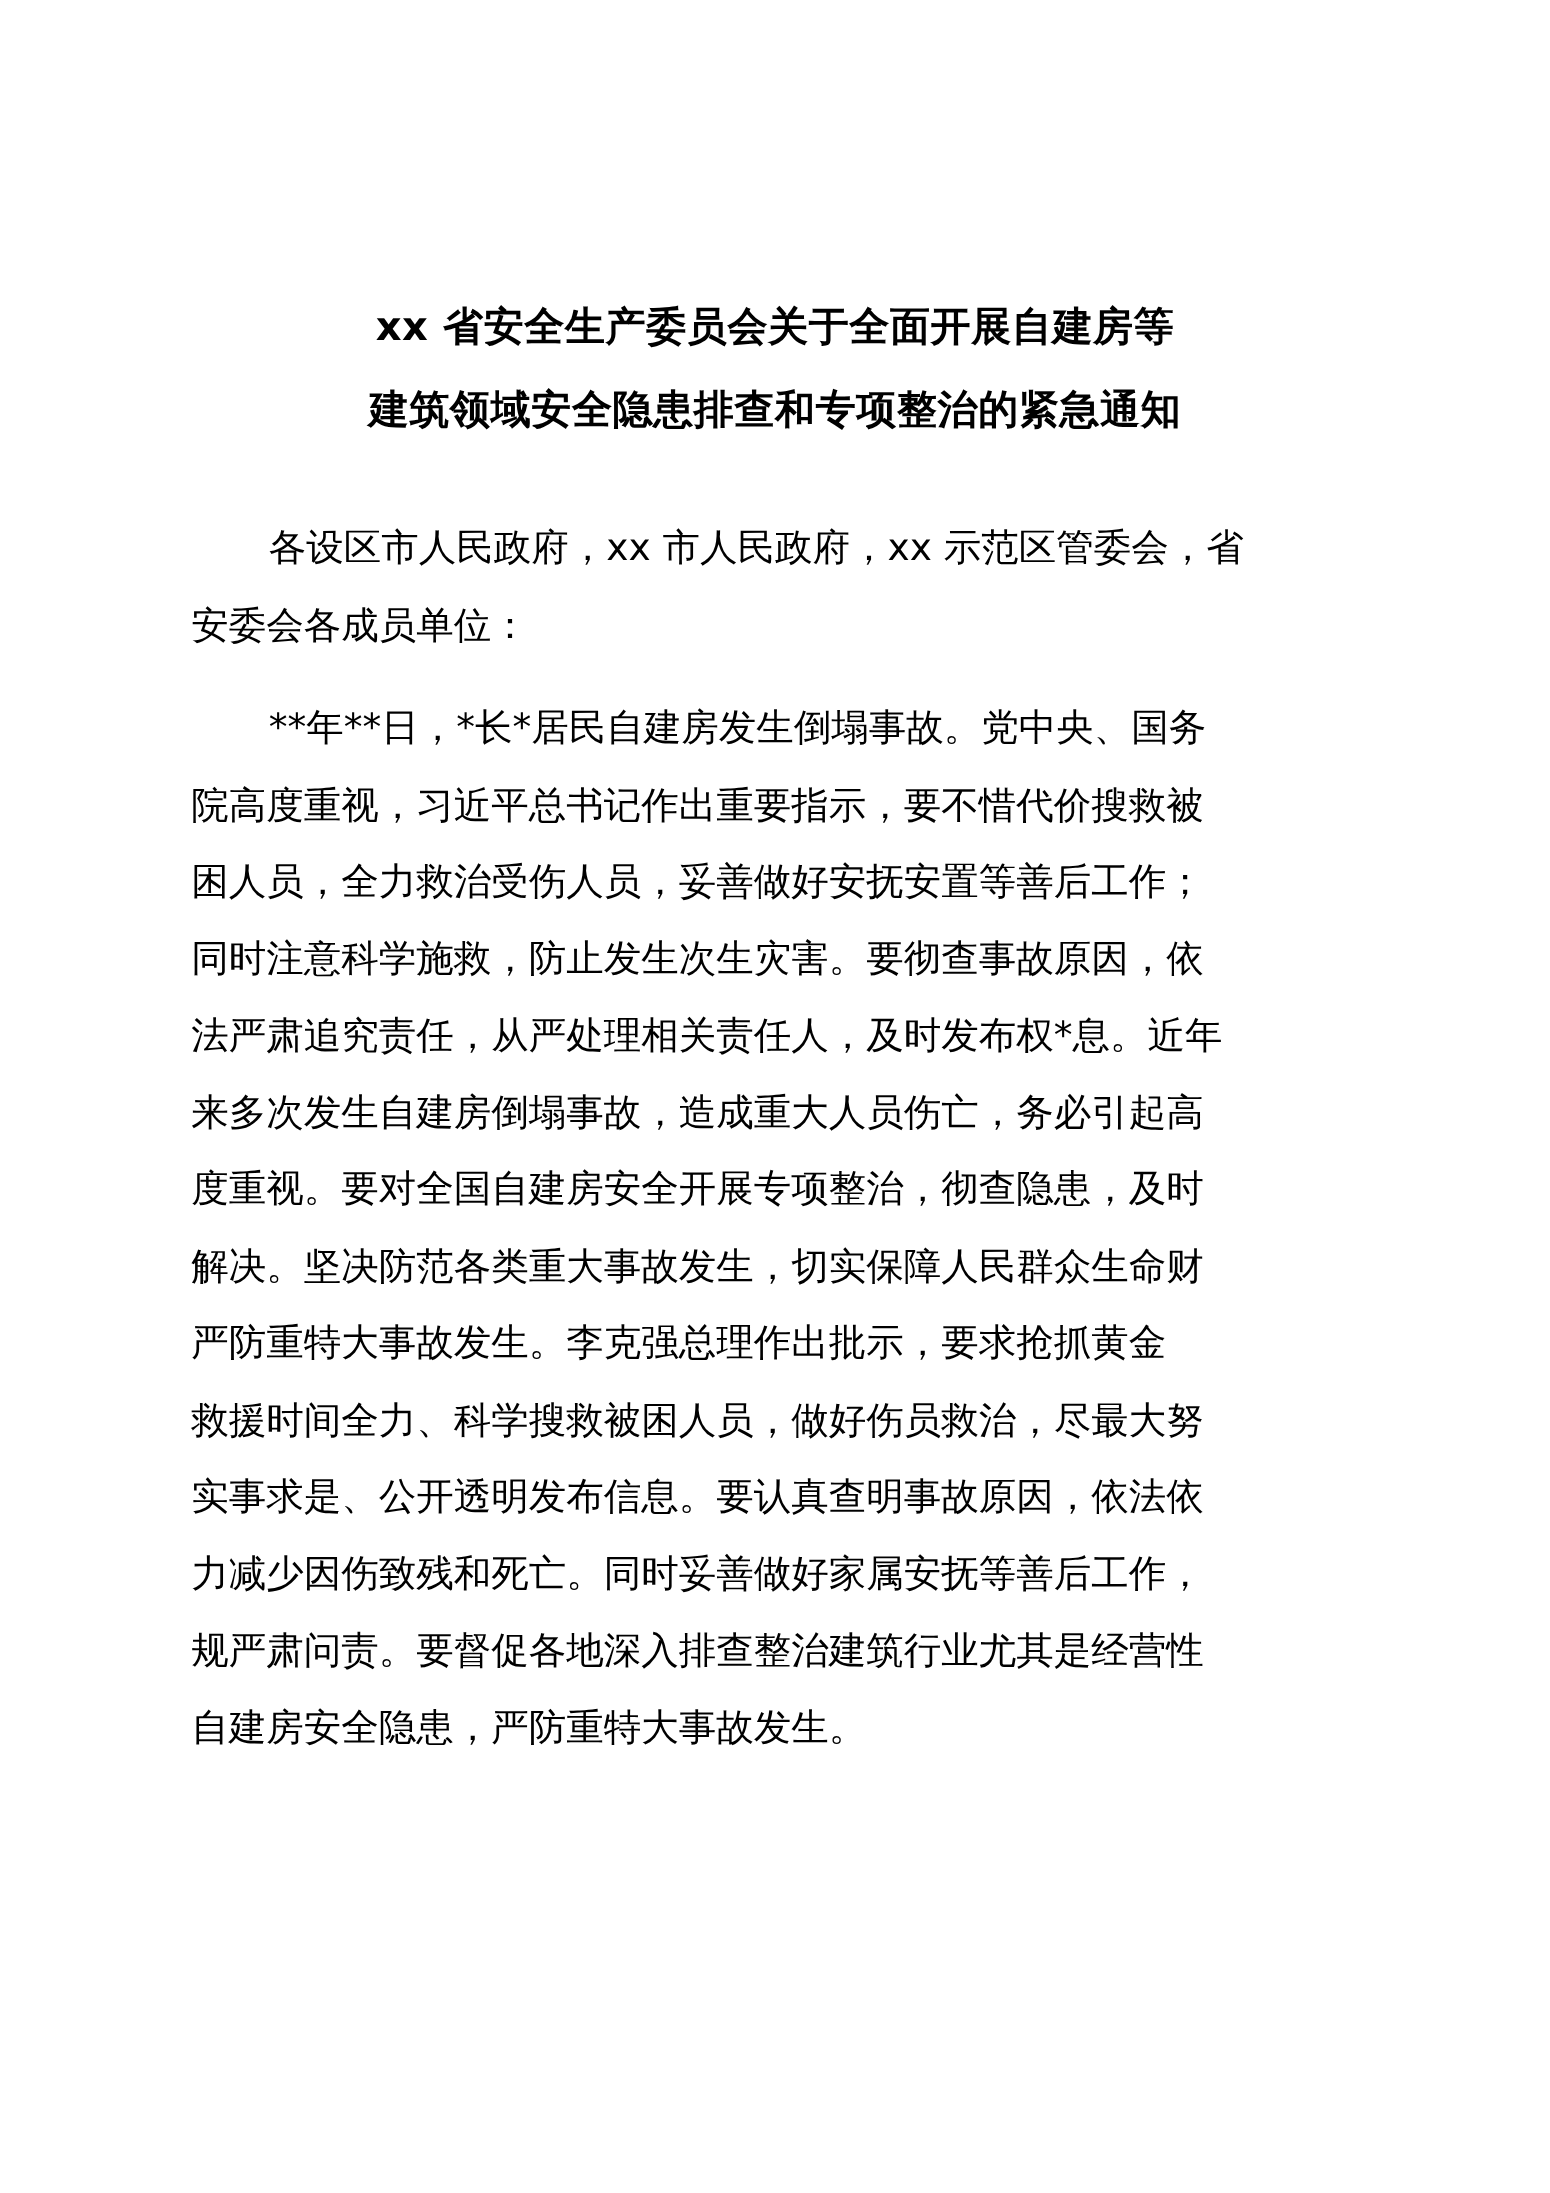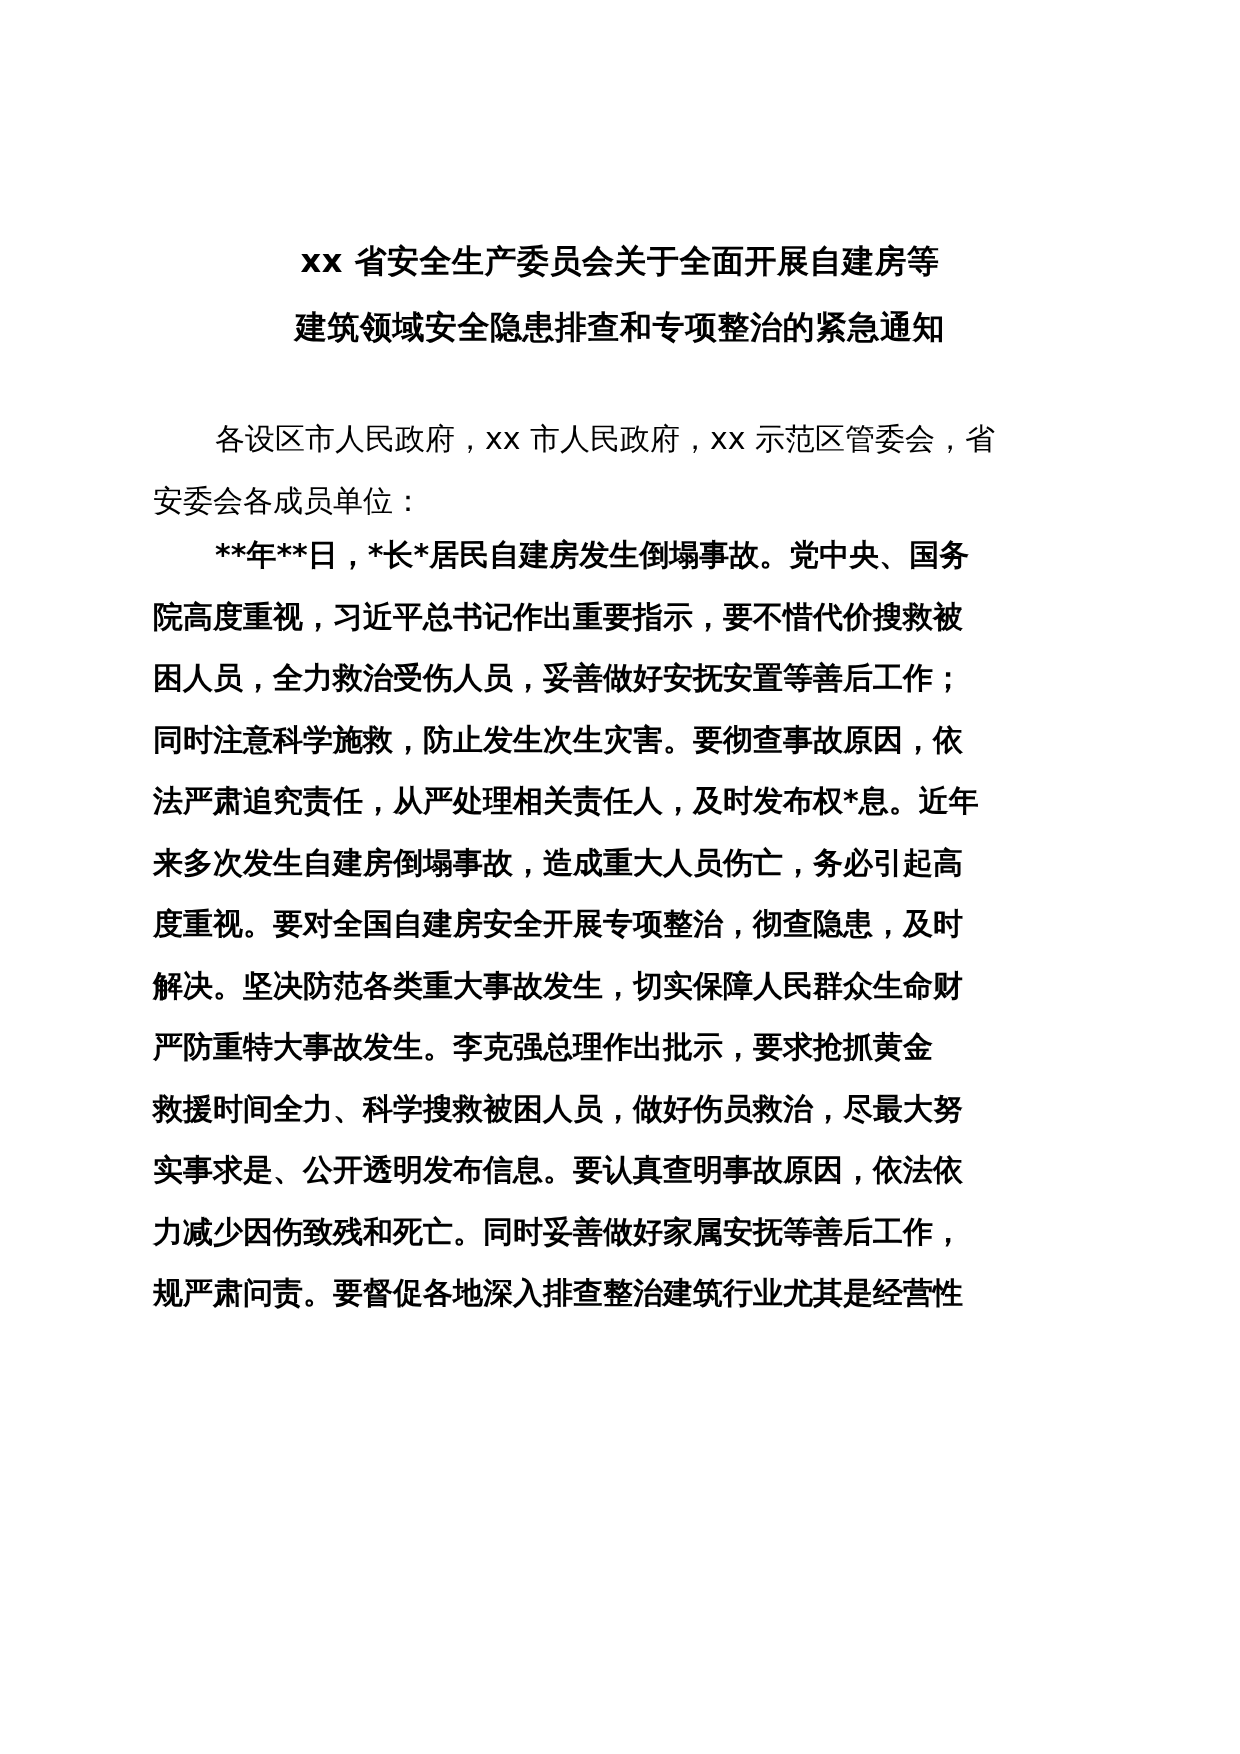--- a/index.html
+++ b/index.html
@@ -2,21 +2,21 @@
 <html><head>
 <meta charset="utf-8">
 <style>
   html, body { margin: 0; padding: 0; background: #ffffff; }
   body { width: 1240px; height: 1754px; position: relative; overflow: hidden; font-family: "DejaVu Sans", sans-serif; color: #000; }
   .page { position: absolute; left: 0; top: 0; width: 1240px; height: 1754px; background: #fff; }
   .title { position: absolute; left: 140px; width: 960px; top: 228px; text-align: center; font-weight: bold; font-size: 32px; line-height: 66px; letter-spacing: 0.5px; }
   .title .line { display: block; white-space: nowrap; }
   .body { position: absolute; left: 153px; width: 930px; font-size: 30px; line-height: 61.5px; }
   .salutation { top: 408px; }
-  .para { top: 524px; font-weight: bold; }
+  .para { top: 552px; }
   .line { display: block; white-space: nowrap; }
   .indent { padding-left: 62px; }
 </style>
 </head>
 <body>
 
 <div class="page">
   <div class="title">
     <span class="line">xx 省安全生产委员会关于全面开展自建房等</span>
     <span class="line">建筑领域安全隐患排查和专项整治的紧急通知</span>
@@ -34,14 +34,15 @@
     <span class="line">同时注意科学施救，防止发生次生灾害。要彻查事故原因，依</span>
     <span class="line">法严肃追究责任，从严处理相关责任人，及时发布权*息。近年</span>
     <span class="line">来多次发生自建房倒塌事故，造成重大人员伤亡，务必引起高</span>
     <span class="line">度重视。要对全国自建房安全开展专项整治，彻查隐患，及时</span>
     <span class="line">解决。坚决防范各类重大事故发生，切实保障人民群众生命财</span>
     <span class="line">严防重特大事故发生。李克强总理作出批示，要求抢抓黄金</span>
     <span class="line">救援时间全力、科学搜救被困人员，做好伤员救治，尽最大努</span>
     <span class="line">实事求是、公开透明发布信息。要认真查明事故原因，依法依</span>
     <span class="line">力减少因伤致残和死亡。同时妥善做好家属安抚等善后工作，</span>
     <span class="line">规严肃问责。要督促各地深入排查整治建筑行业尤其是经营性</span>
+    <span class="line">自建房安全隐患，严防重特大事故发生。</span>
   </div>
 </div>
 
 </body></html>

